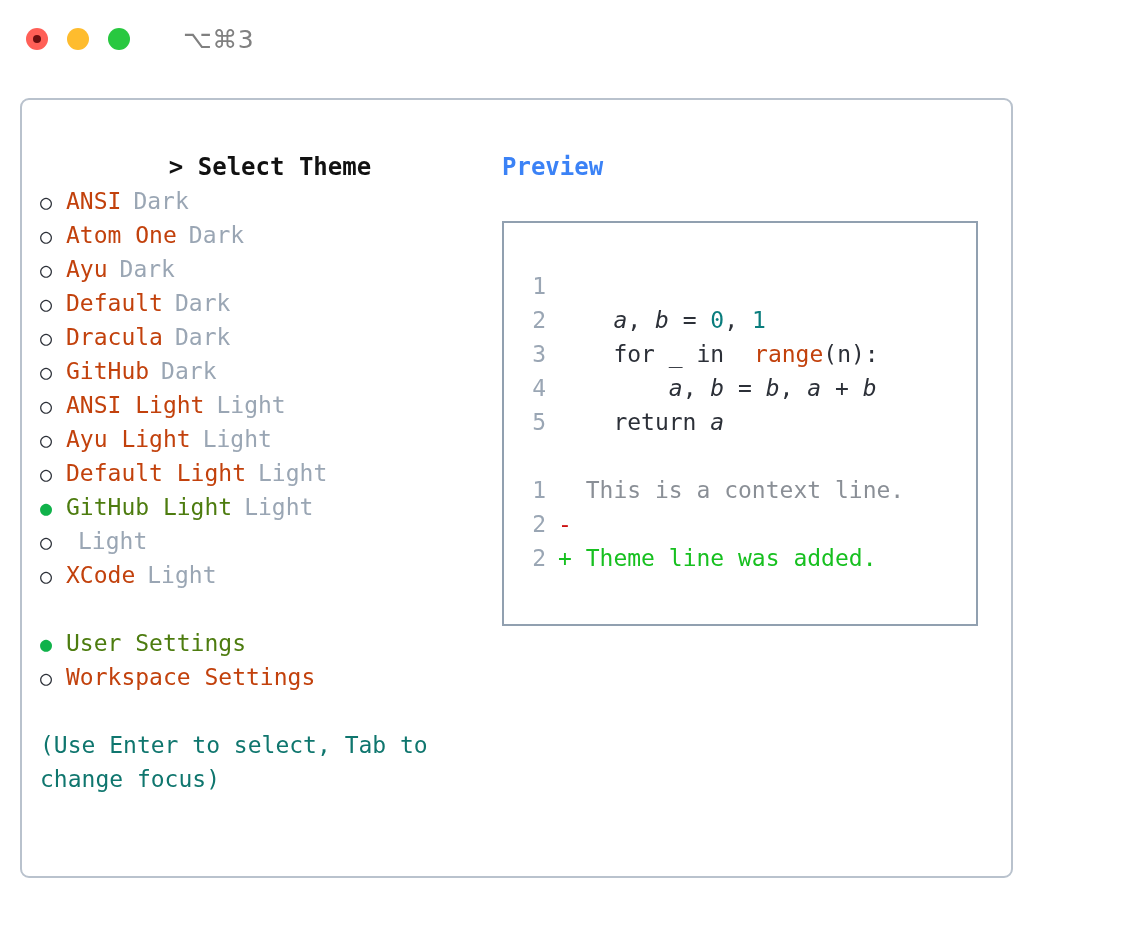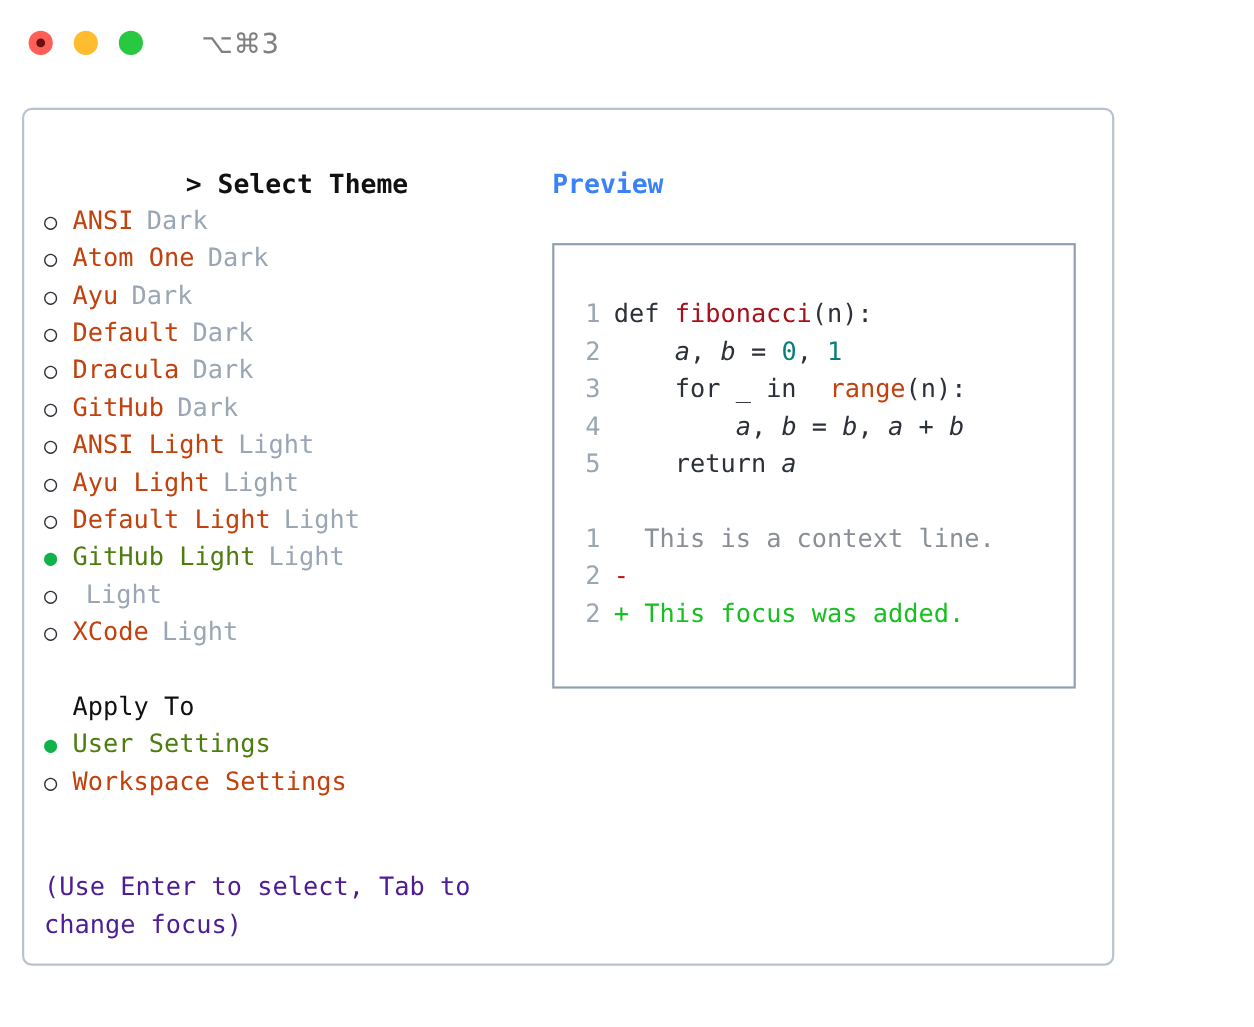--- a/index.html
+++ b/index.html
@@ -129,26 +129,25 @@
     height: 34px;
     font-size: 23px;
     color: #111111;
     white-space: pre;
   }
   .group-head .marker { color: transparent; }
 
   .spacer-line { height: 34px; }
 
   .hint {
-    color: #4c1d95;
+    color: #0f766e;
     font-size: 23px;
     line-height: 34px;
     width: 400px;
     white-space: pre-wrap;
-    margin-top: 28px;
   }
 
   
   .right-col {
     position: absolute;
     left: 480px;
     top: 50px;
     width: 490px;
   }
   .preview-title {
@@ -228,50 +227,46 @@
             <div class="opt-row"><span class="marker">○</span><span class="opt-label">ANSI Light</span><span class="opt-tag">Light</span></div>
             <div class="opt-row"><span class="marker">○</span><span class="opt-label">Ayu Light</span><span class="opt-tag">Light</span></div>
             <div class="opt-row"><span class="marker">○</span><span class="opt-label">Default Light</span><span class="opt-tag">Light</span></div>
             <div class="opt-row"><span class="marker selected">●</span><span class="opt-label green">GitHub Light</span><span class="opt-tag">Light</span></div>
             <div class="opt-row"><span class="marker">○</span><span class="opt-tag">Light</span></div>
             <div class="opt-row"><span class="marker">○</span><span class="opt-label">XCode</span><span class="opt-tag">Light</span></div>
           </div>
 
         <div class="spacer-line"></div>
 
-        <div class="group-head">
-          <span class="marker">○</span>
-          <span>Apply To</span>
-        </div>
 
         <div id="apply-list">
             <div class="opt-row"><span class="marker selected">●</span><span class="opt-label green">User Settings</span></div>
             <div class="opt-row"><span class="marker">○</span><span class="opt-label">Workspace Settings</span></div>
           </div>
 
         <div class="spacer-line"></div>
 
         <div class="hint">(Use Enter to select, Tab to change focus)</div>
       </div>
 
       <div class="right-col">
         <div class="preview-title">Preview</div>
 
         <div class="preview-box">
           <div id="code-block">
-              <div class="code-line"><span class="lineno">1</span><span class="code-text"><span class="tok-kw">def </span><span class="tok-fn">fibonacci</span><span class="tok-punc">(n):</span></span></div>
+              <div class="code-line"><span class="lineno">1</span></div>
               <div class="code-line"><span class="lineno">2</span><span class="code-text"><span class="tok-punc">    </span><span class="tok-var">a</span><span class="tok-punc">, </span><span class="tok-var">b</span><span class="tok-punc"> = </span><span class="tok-num">0</span><span class="tok-punc">, </span><span class="tok-num">1</span></span></div>
               <div class="code-line"><span class="lineno">3</span><span class="code-text"><span class="tok-kw">    for </span><span class="tok-punc">_</span><span class="tok-kw"> in </span><span class="tok-call">range</span><span class="tok-punc">(n):</span></span></div>
               <div class="code-line"><span class="lineno">4</span><span class="code-text"><span class="tok-punc">        </span><span class="tok-var">a</span><span class="tok-punc">, </span><span class="tok-var">b</span><span class="tok-punc"> = </span><span class="tok-var">b</span><span class="tok-punc">, </span><span class="tok-var">a</span><span class="tok-punc"> + </span><span class="tok-var">b</span></span></div>
               <div class="code-line"><span class="lineno">5</span><span class="code-text"><span class="tok-kw">    return </span><span class="tok-var">a</span></span></div>
             </div>
           <div class="blank-line"></div>
           <div id="diff-block">
               <div class="code-line"><span class="lineno">1</span><span class="diff-ctx"> </span><span class="diff-ctx"> This is a context line.</span></div>
               <div class="code-line"><span class="lineno">2</span><span class="diff-del">-</span></div>
-              <div class="code-line"><span class="lineno">2</span><span class="diff-add">+</span><span class="diff-add"> This focus was added.</span></div>
+              <div class="code-line"><span class="lineno">2</span><span class="diff-add">+</span><span class="diff-add"> Theme line was added.</span></div>
             </div>
         </div>
       </div>
 
     </div>
   </div>
 </div>
 
 </body></html>

